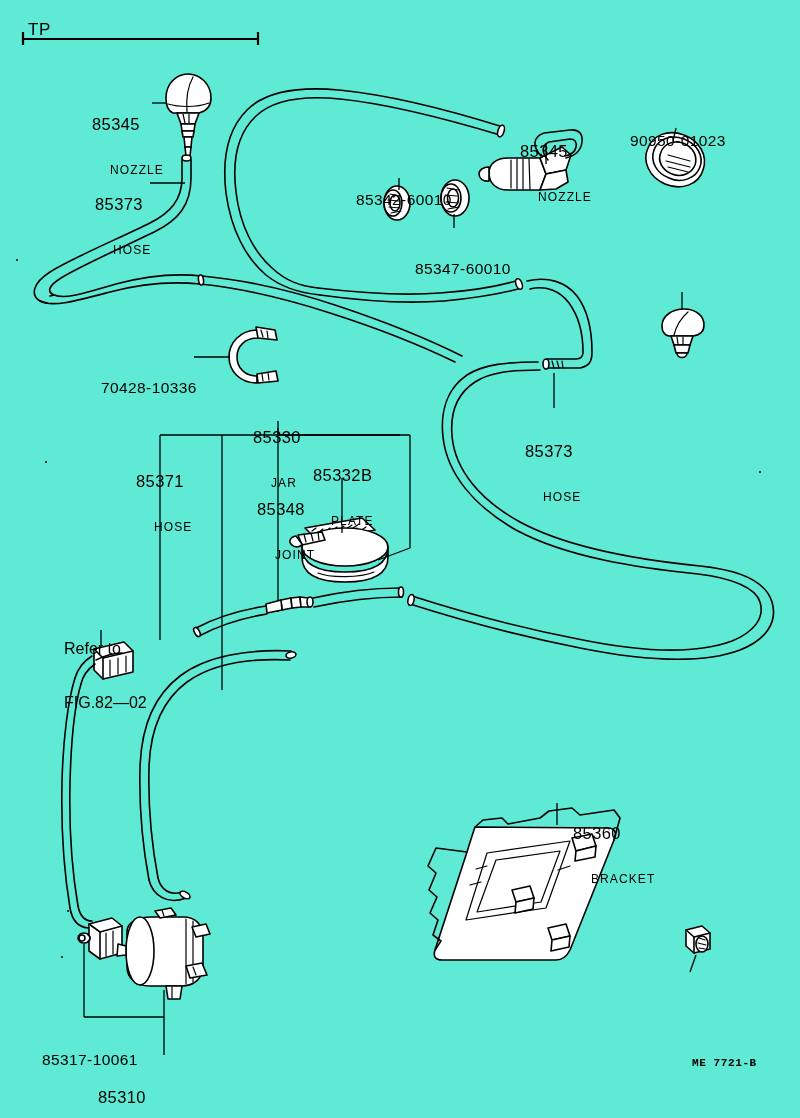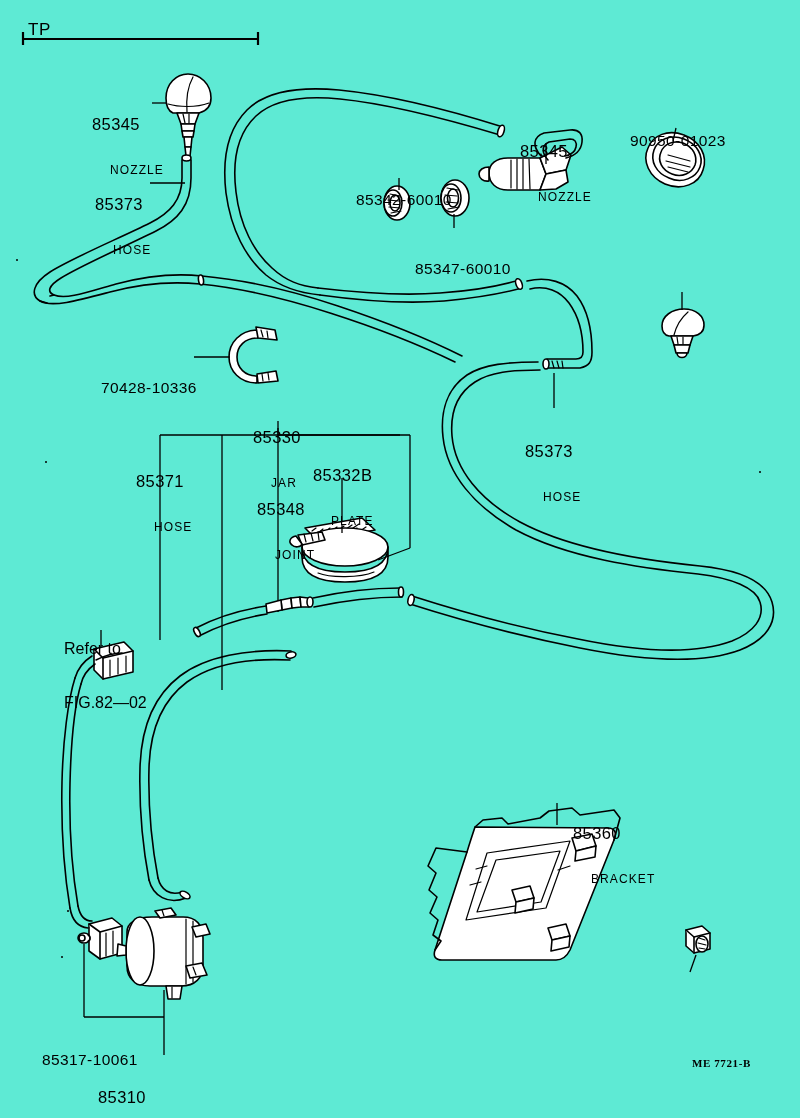--- a/index.html
+++ b/index.html
@@ -18,21 +18,21 @@
     color:#000;
     white-space:pre;
     line-height:1.02;
     letter-spacing:0.2px;
   }
   .lbl .num{display:block;font-size:16.5px;font-weight:400;letter-spacing:0.4px;}
   .lbl .sub{display:block;font-size:12px;font-weight:400;letter-spacing:1.1px;margin-top:-1px;padding-left:18px;}
   .lbl.small .num{font-size:15.5px;}
   .tp{position:absolute;font-size:17px;letter-spacing:0.5px;}
   .refer{position:absolute;font-size:16px;line-height:1.12;white-space:pre;}
-  .footer{position:absolute;font-family:Liberation Serif, serif;font-size:11px;letter-spacing:0.6px;font-weight:700;}
+  .footer{position:absolute;font-family:Liberation Mono, monospace;font-size:11px;letter-spacing:0.6px;font-weight:700;}
 </style>
 </head>
 <body>
 
 <div id="sheet">
 
   <svg id="art" viewBox="0 0 800 1118" xmlns="http://www.w3.org/2000/svg">
     <defs>
       <style>
         .s{fill:none;stroke:#000;stroke-width:1.6;stroke-linecap:round;stroke-linejoin:round;}

